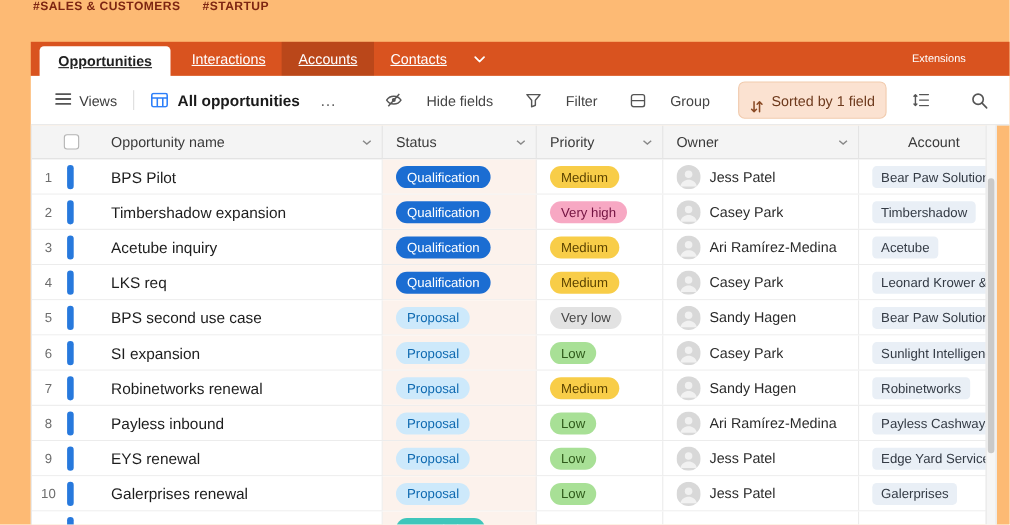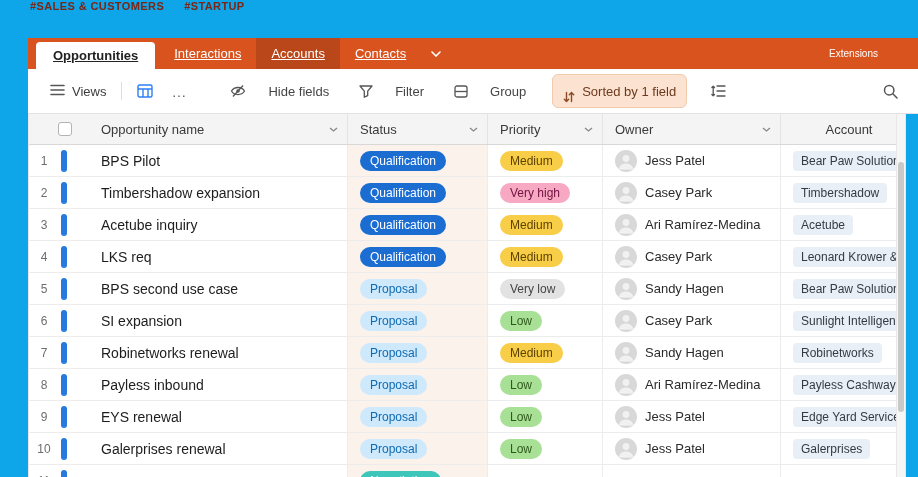--- a/index.html
+++ b/index.html
@@ -1,17 +1,17 @@
 <!DOCTYPE html>
 <html><head>
 <meta charset="utf-8">
 <style>
   * { box-sizing: border-box; margin: 0; padding: 0; }
   html,body { width: 918px; height: 477px; background:#fff; font-family:"Liberation Sans",sans-serif; overflow:hidden; }
-  .screen { position:relative; width:918px; height:477px; background:#0ea5e9; overflow:hidden; }
+  .screen { position:relative; width:918px; height:477px; background:#fdba74; overflow:hidden; }
 
   
   .hashtags { position:absolute; top:0; left:30px; display:flex; gap:20px;
     font-size:11px; font-weight:bold; letter-spacing:.4px; color:#7d2512; }
 
   
   .tabbar { position:absolute; top:38px; left:28px; right:0; height:31px;
     background:#d9531f; display:flex; align-items:stretch; }
   .tab { display:flex; align-items:center; padding:0 15px; color:#fff; font-size:13px; cursor:default; white-space:nowrap;text-decoration:underline; }
   .tab.active { background:#fff; color:#222; font-weight:bold; border-radius:4px 4px 0 0; margin:4px 4px 0 8px; padding:0 17px; }
@@ -127,20 +127,21 @@
       <span>Views</span>
     </div>
     <div class="tb-divider"></div>
     <div class="tb-viewname">
       <span>
         <svg width="16" height="14" viewBox="0 0 16 14" fill="none" stroke="#2d7ff9" stroke-width="1.4">
             <rect x="1" y="1" width="14" height="12" rx="1.5"></rect>
             <path d="M1 5h14M6 5v8M11 5v8"></path>
           </svg>
       </span>
+      <span class="vname">All opportunities</span>
     </div>
     <div class="tb-more">
       <span>…</span>
     </div>
     <div class="tb-btn first">
       <span>
         <svg width="16" height="14" viewBox="0 0 16 14">
             <path d="M1.5 7c2.8-4.7 10.2-4.7 13 0-2.8 4.7-10.2 4.7-13 0z" fill="none" stroke="#555" stroke-width="1.3"></path>
             <circle cx="8" cy="7" r="1.8" fill="#555"></circle>
             <path d="M3 12.5L13 1.5" stroke="#555" stroke-width="1.3"></path>

